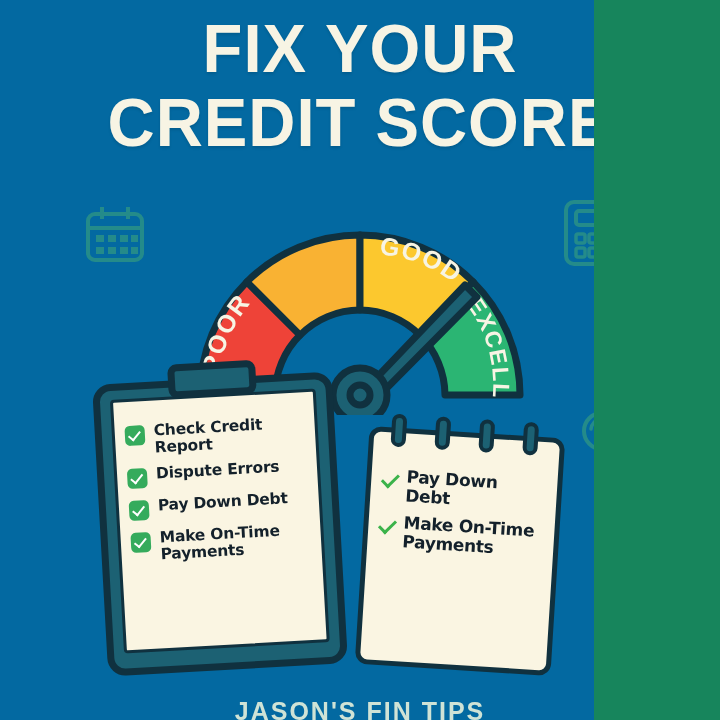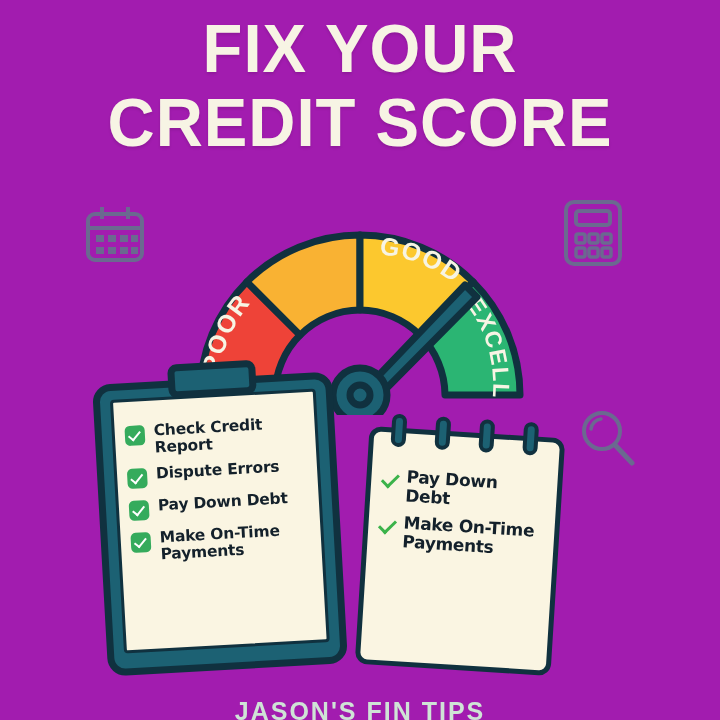--- a/index.html
+++ b/index.html
@@ -2,23 +2,23 @@
 <html><head>
 <meta charset="utf-8">
 <style>
   html, body {
     margin: 0;
     padding: 0;
     background: #17855c;
   }
   #poster {
     position: relative;
-    width: 720px;
+    width: 594px;
     height: 720px;
-    background: #a21caf;
+    background: #0369a1;
     overflow: hidden;
     font-family: "Liberation Sans", sans-serif;
   }
 
   
   .headline {
     position: absolute;
     left: 0;
     width: 720px;
     text-align: center;

